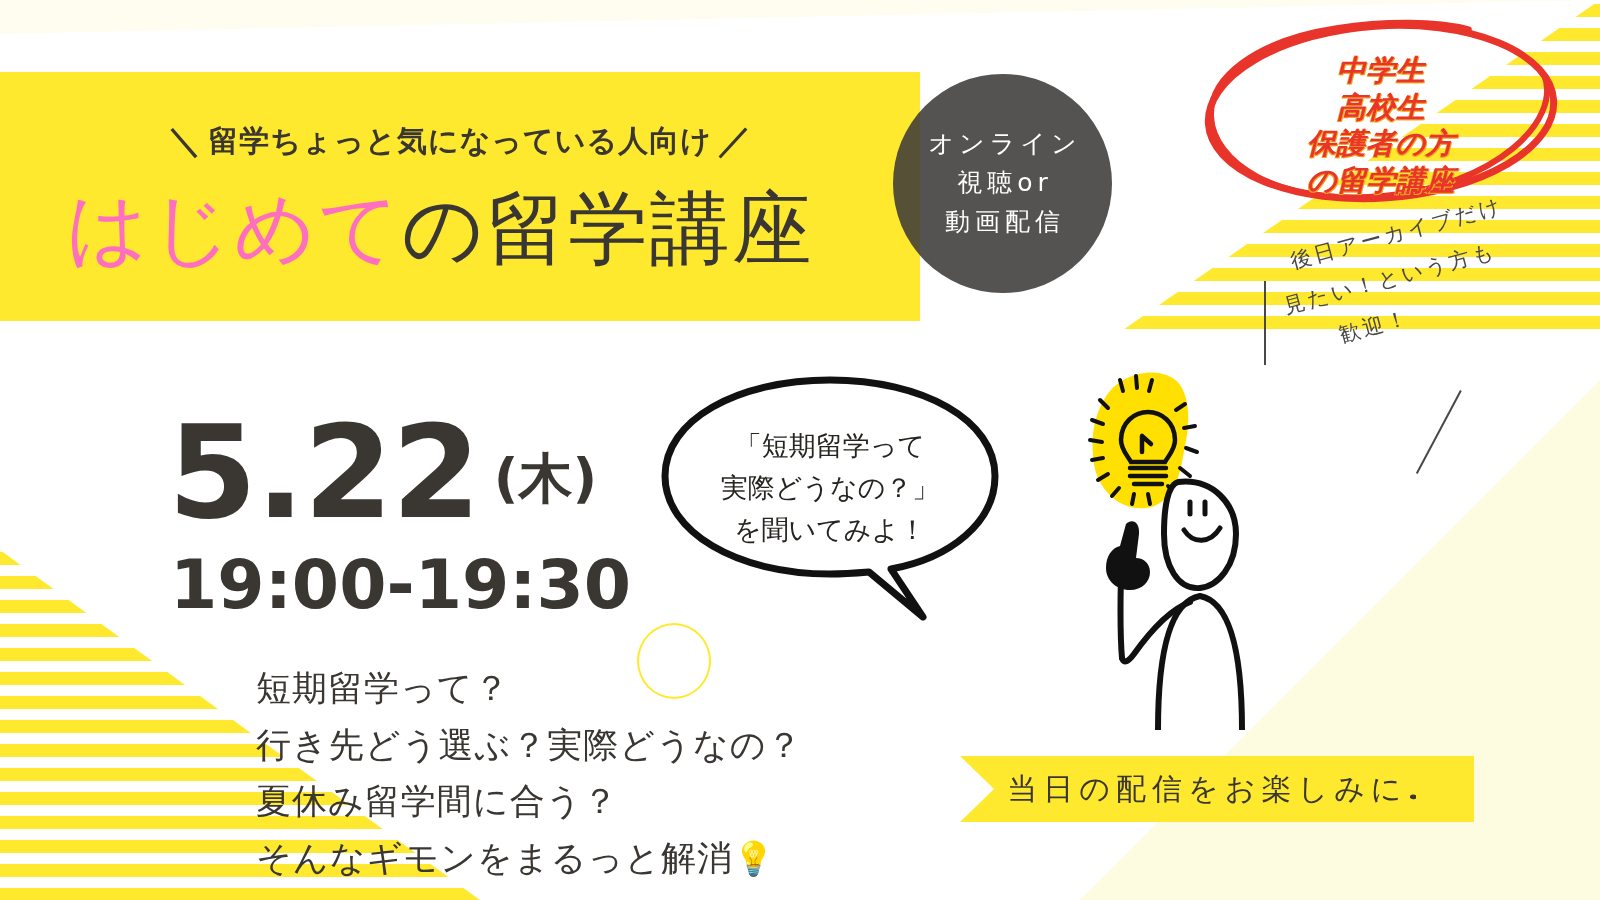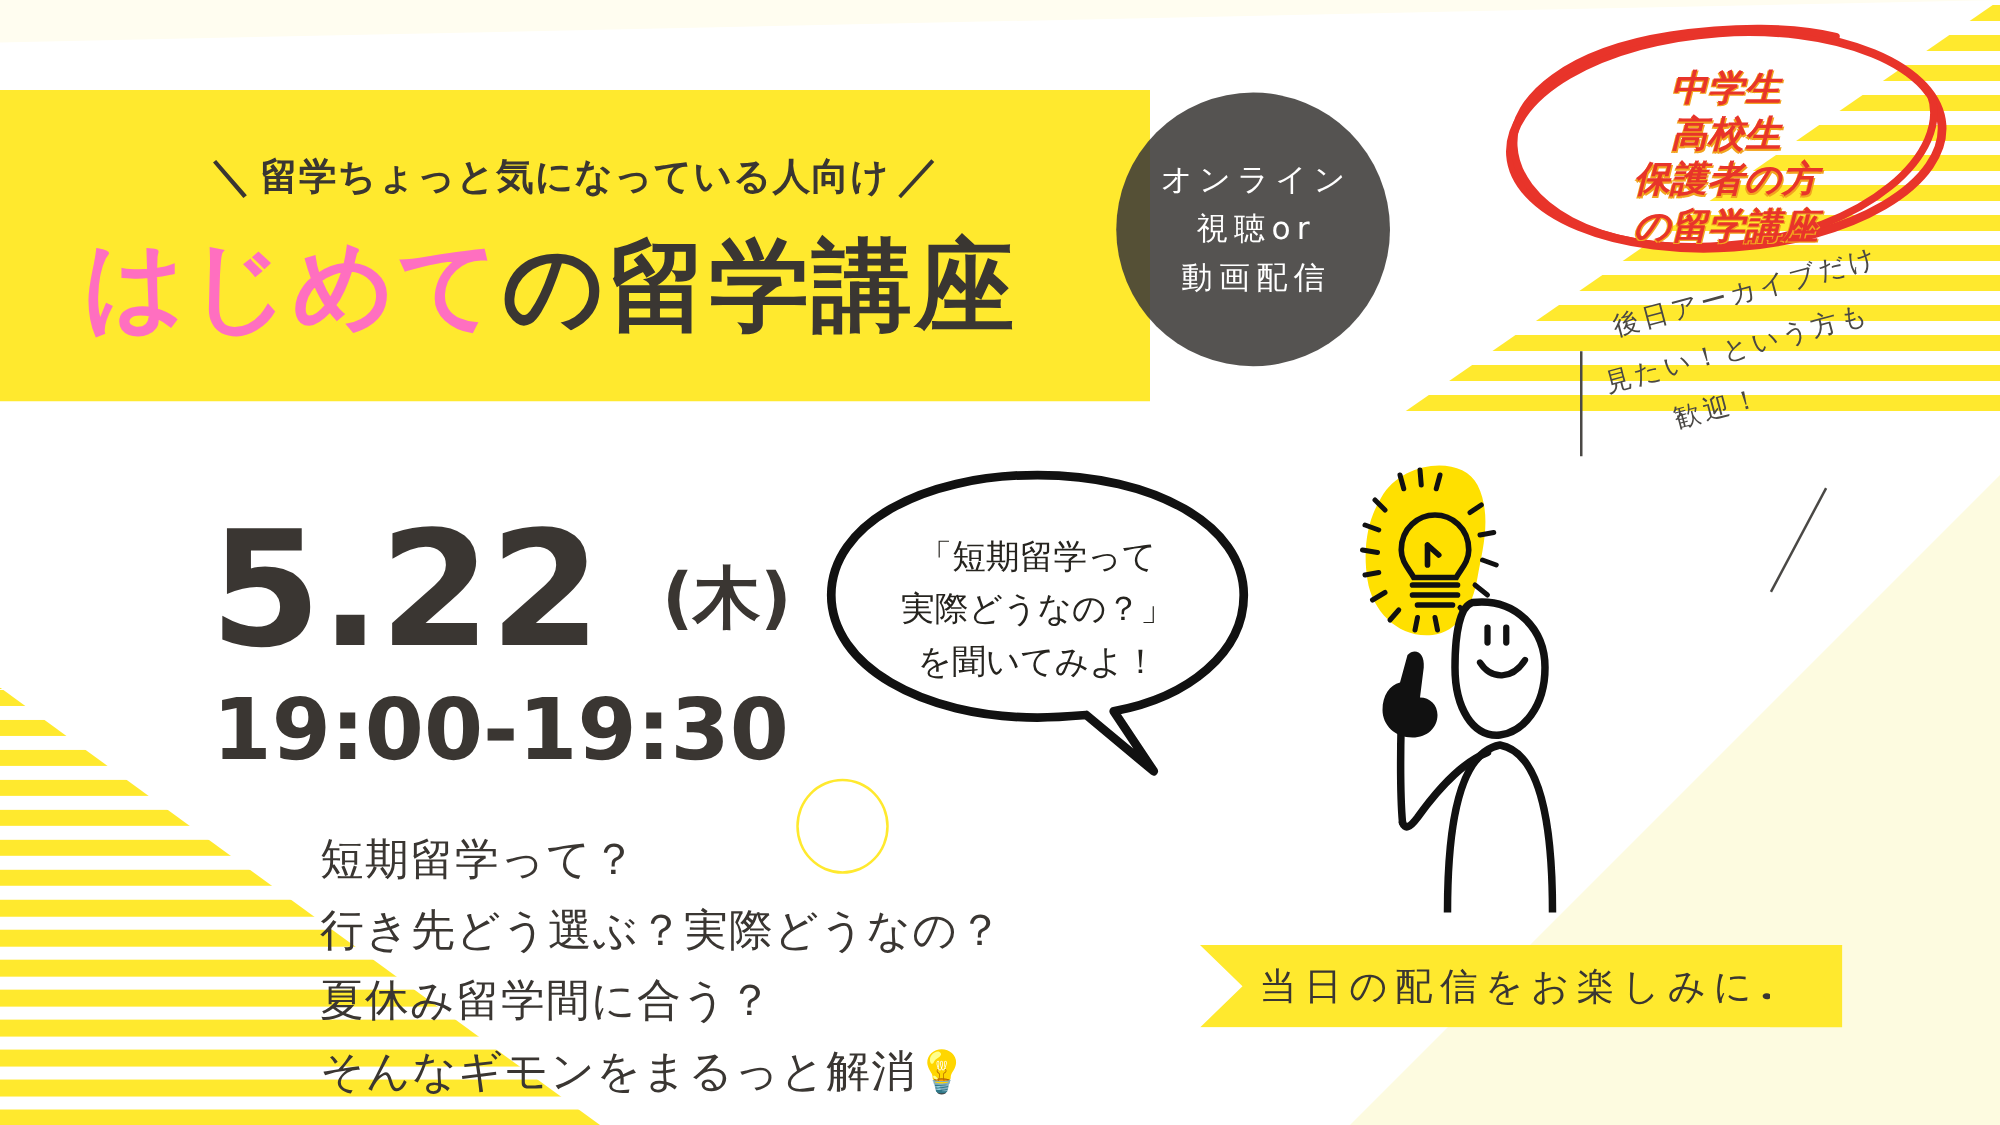--- a/index.html
+++ b/index.html
@@ -43,21 +43,21 @@
   }
   .kicker{
     position:absolute;left:0;top:118px;width:920px;text-align:center;
     font-size:30px;color:#3a3632;letter-spacing:1px;font-weight:600;
     display:flex;align-items:center;justify-content:center;gap:6px;
   }
   .kicker .slash{font-size:34px;display:inline-block;}
   .kicker .slash.l{transform:rotate(0deg);}
   .maintitle{
     position:absolute;left:0;top:176px;width:880px;text-align:center;
-    font-size:80px;font-weight:700;color:#3a3632;letter-spacing:2px;white-space:nowrap;
+    font-size:80px;font-weight:400;color:#3a3632;letter-spacing:2px;white-space:nowrap;
   }
   .maintitle .pink{color:#ff6fc0;}
 
   
   .circle-badge{
     position:absolute;left:893px;top:74px;width:219px;height:219px;border-radius:50%;
     background:rgba(60,58,55,0.87);
     display:flex;flex-direction:column;align-items:center;justify-content:center;
     color:#ffffff;line-height:1.55;
   }
@@ -79,21 +79,21 @@
     color:#4a4845;font-size:21px;line-height:2.0;letter-spacing:3px;
   }
   .archive-note .l1{padding-left:18px;}
   .archive-note .l2{padding-left:0px;}
   .archive-note .l3{padding-left:46px;}
   .rule-left{position:absolute;left:1264px;top:281px;width:2px;height:84px;background:#4a4845;}
   .rule-right{position:absolute;left:1460px;top:390px;width:2px;height:94px;background:#4a4845;
     transform:rotate(28deg);transform-origin:top left;}
 
   
-  .date-row{position:absolute;left:168px;top:414px;display:flex;align-items:flex-end;gap:36px;}
+  .date-row{position:absolute;left:168px;top:414px;display:flex;align-items:flex-end;}
   .date-big{font-size:128px;font-weight:700;color:#3a3632;line-height:0.92;letter-spacing:-1px;}
   .date-day{font-size:54px;font-weight:600;color:#3a3632;padding-left:14px;padding-bottom:16px;}
   .time-row{position:absolute;left:170px;top:545px;font-size:68px;font-weight:700;color:#3a3632;letter-spacing:0px;}
 
   
   .desc{position:absolute;left:256px;top:632px;font-size:35px;line-height:1.62;color:#3a3632;letter-spacing:1px;margin-top:28px;}
   .desc div{white-space:nowrap;}
   .bulb-emoji{font-size:33px;}
   .yellow-ring{position:absolute;left:637px;top:623px;width:70px;height:72px;border:2px solid #ffe92e;border-radius:50%;}
 

